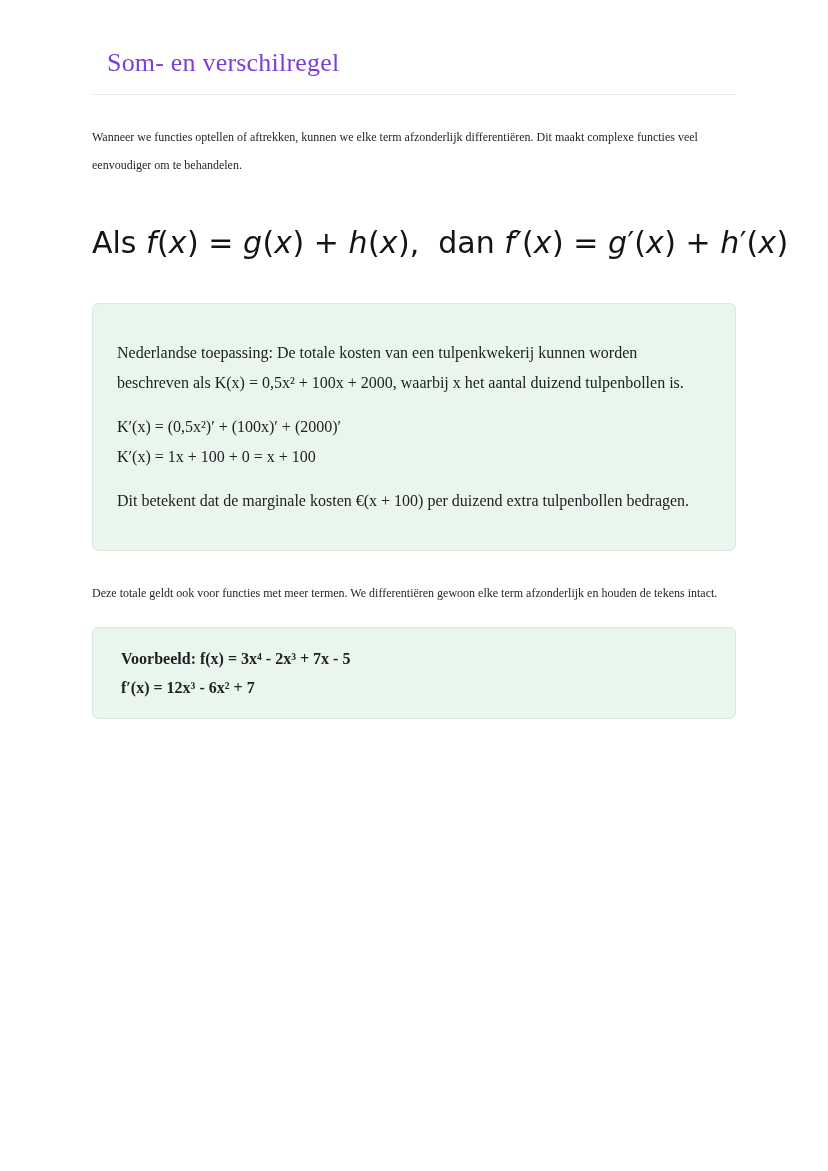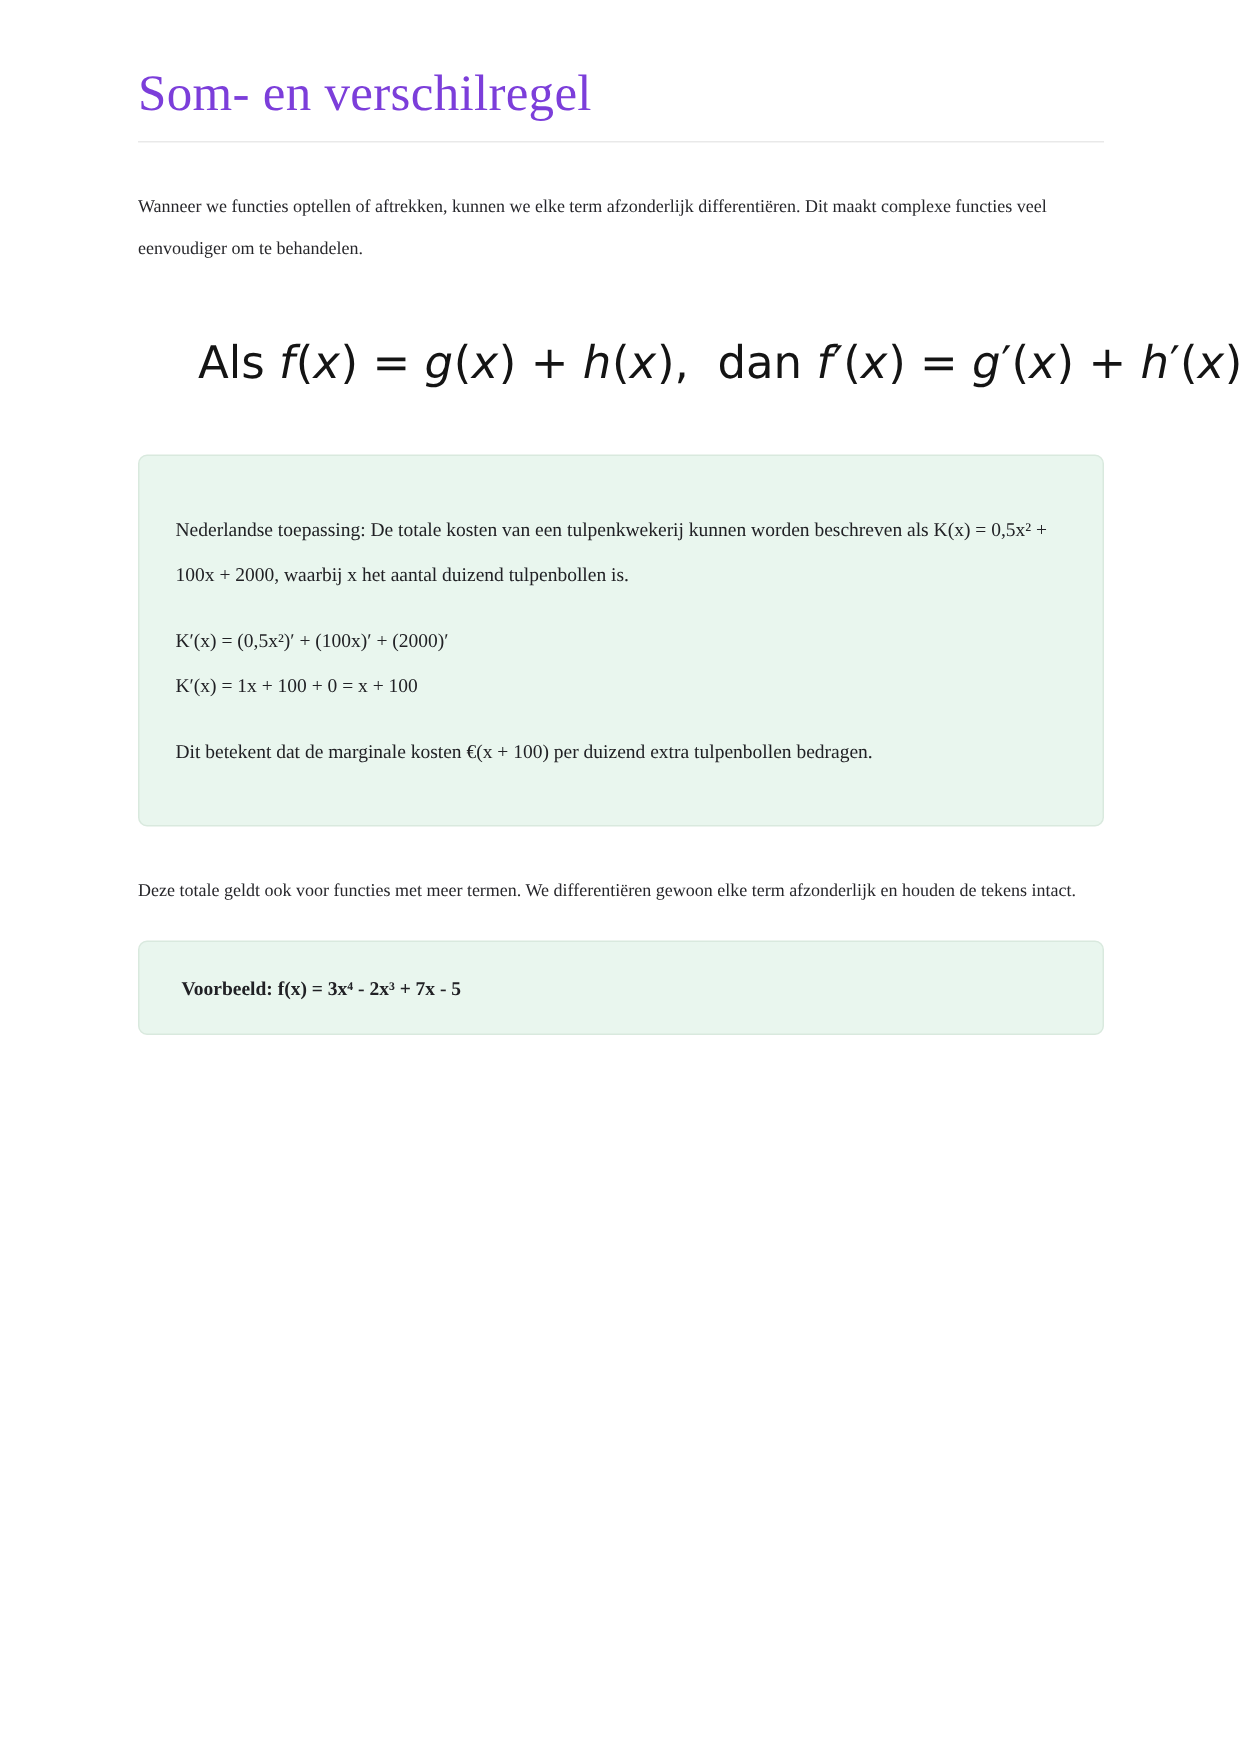--- a/index.html
+++ b/index.html
@@ -14,22 +14,22 @@
     color: #222222;
     overflow: hidden;
   }
   .page {
     box-sizing: border-box;
     width: 828px;
     height: 1171px;
     padding: 46px 92px 40px 92px;
   }
   .title {
-    margin: 0 0 14px 0;
-    font-size: 34px;
+    margin: 0 0 14px 15px;
+    font-size: 26px;
     line-height: 34px;
     font-weight: 500;
     color: #7c3eda;
     letter-spacing: 0.2px;
   }
   .divider {
     border: none;
     border-top: 1px solid #e9e9e9;
     margin: 0;
     height: 0;
@@ -40,36 +40,35 @@
     line-height: 28px;
     color: #26262a;
   }
   .formula {
     font-family: "DejaVu Sans", sans-serif;
     font-size: 30px;
     line-height: 44px;
     color: #141414;
     text-align: center;
     white-space: pre;
-    margin-left: 40px;
   }
   .formula i {
     font-style: italic;
     letter-spacing: 0.5px;
   }
   .formula-1 { margin-top: 42px; }
   .formula-2 { margin-top: 56px; }
   .green-box {
     box-sizing: border-box;
     background: #e9f6ee;
     border: 1px solid #d9e9de;
     border-radius: 6px;
     margin-top: 38px;
     padding: 20px 24px;
-    font-size: 13px;
+    font-size: 16px;
     line-height: 30px;
     color: #212125;
   }
   .green-box p { margin: 14px 0; }
   .green-box .line { display: block; }
   .green-box.compact {
     margin-top: 20px;
     padding: 16px 28px;
     line-height: 29px;
     font-weight: bold;
@@ -97,16 +96,17 @@
       <span class="line">K′(x) = 1x + 100 + 0 = x + 100</span>
     </p>
     <p>Dit betekent dat de marginale kosten €(x + 100) per duizend extra tulpenbollen bedragen.</p>
   </div>
 
   <p class="body-text">Deze totale geldt ook voor functies met meer termen. We differentiëren gewoon elke term afzonderlijk en houden de tekens intact.</p>
 
   <div class="green-box compact">
     <p>
       <span class="line">Voorbeeld: f(x) = 3x⁴ - 2x³ + 7x - 5</span>
+      <span class="line">f′(x) = 12x³ - 6x² + 7</span>
     </p>
   </div>
 
 </div>
 
 </body></html>

